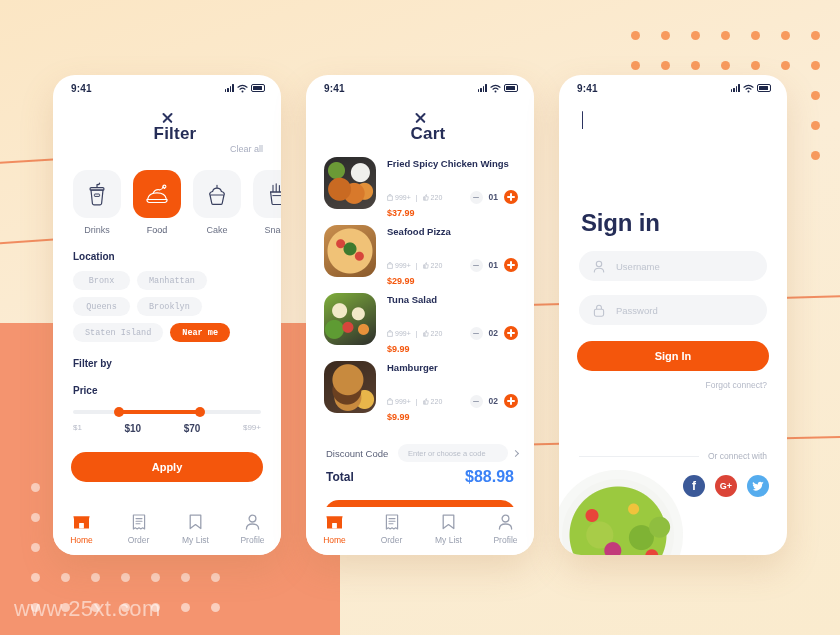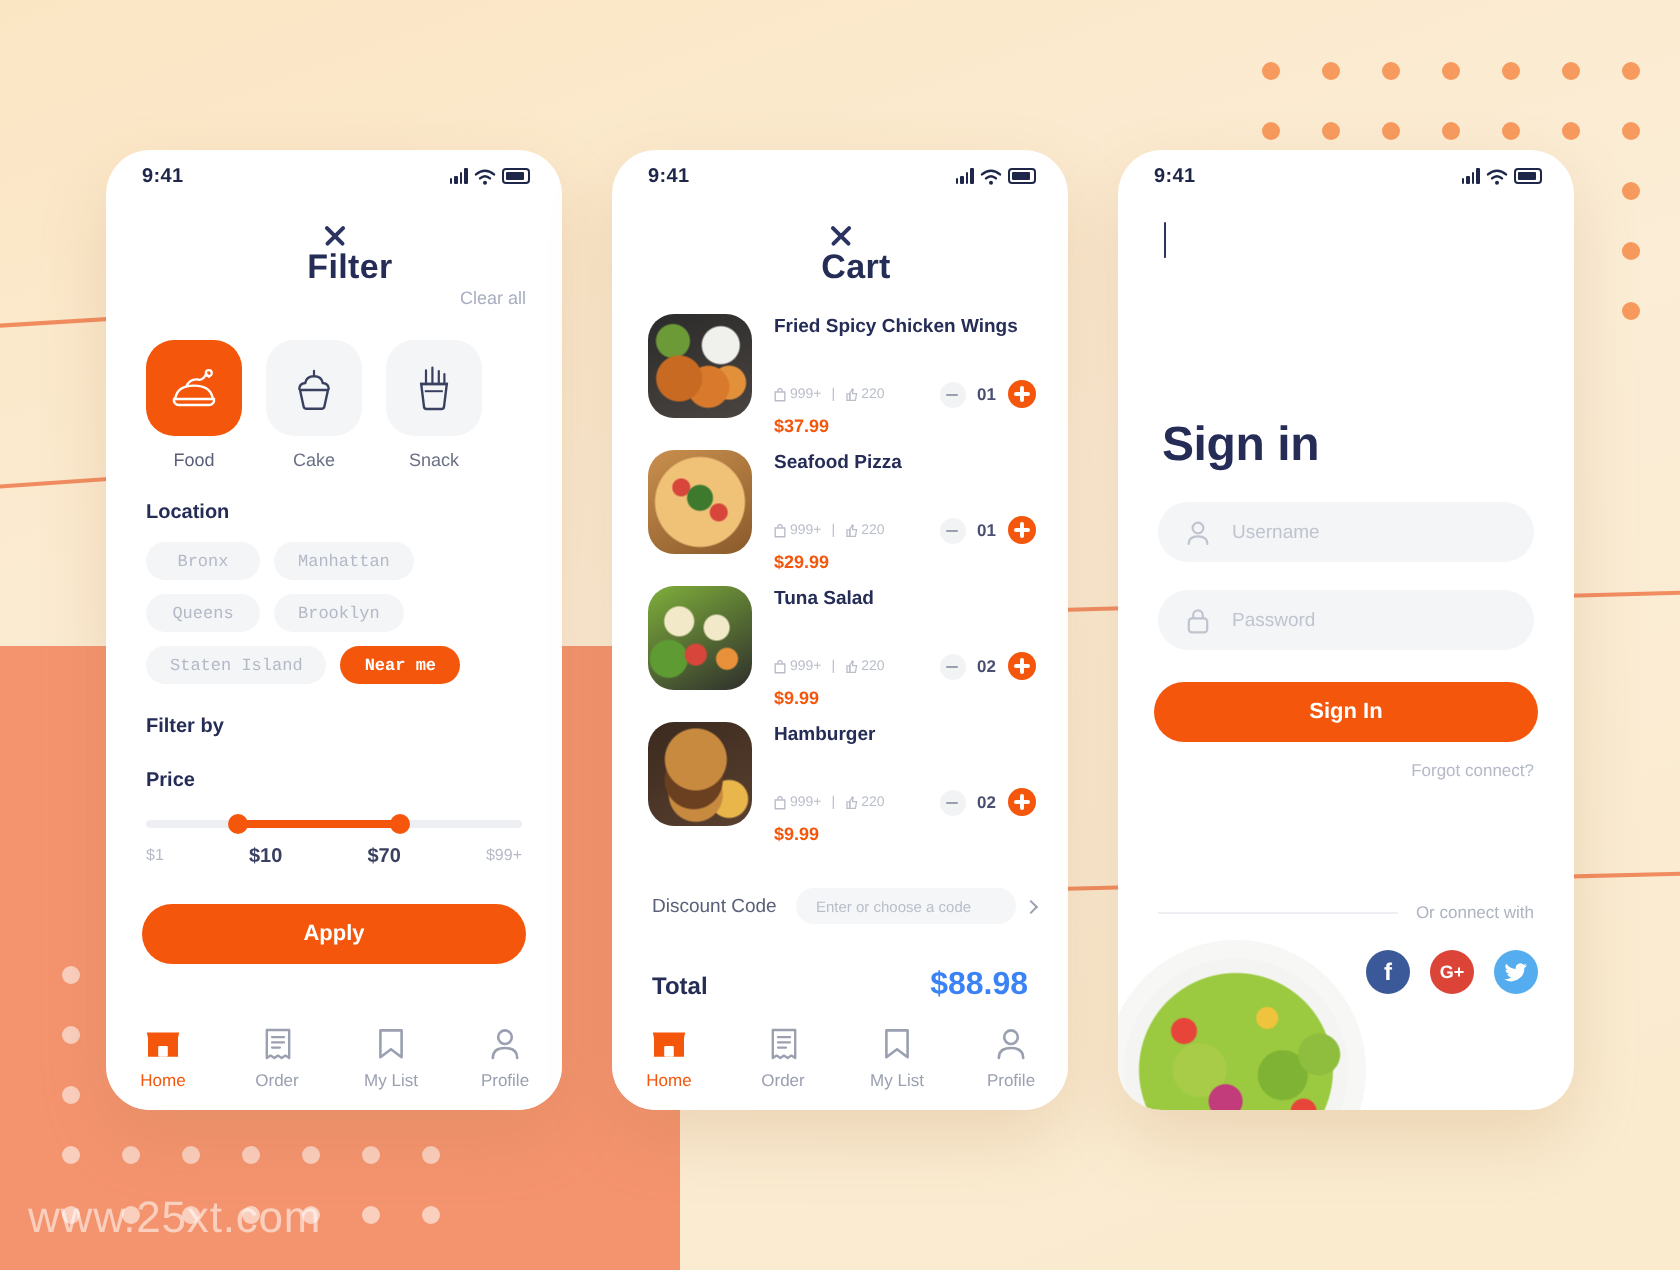--- a/index.html
+++ b/index.html
@@ -120,21 +120,21 @@
   .plus:before{left:3.4px;top:6.4px;width:7.2px;height:1.4px;}
   .plus:after{left:6.4px;top:3.4px;width:1.4px;height:7.2px;}
 
   .disc-row { display:flex; align-items:center; padding:0 16px 0 20px; margin-top:22px; }
   .disc-lbl { font-size:9.5px; color:#5A6078; }
   .disc-input {
     margin-left:auto; width:110px;height:18px;border-radius:9px;background:#F5F6F8;
     display:flex;align-items:center;padding-left:10px; font-size:7.5px;color:#B9BEC9;
   }
   .chev { margin-left:5px; width:5px;height:5px;border-top:1.3px solid #9AA0B0;border-right:1.3px solid #9AA0B0;transform:rotate(45deg); }
-  .total-row { display:flex; align-items:center; padding:0 20px; margin-top:22px; }
+  .total-row { display:flex; align-items:center; padding:0 20px; margin-top:6px; }
   .total-lbl { font-size:12px; font-weight:bold; color:#252D57; }
   .total-val { margin-left:auto; font-size:16px; font-weight:bold; color:#3b82f6; }
 
   
   .signin-title { font-size:24px; font-weight:bold; color:#252D57; padding:80px 0 0 22px; letter-spacing:-.2px; }
   .field {
     margin:14px 20px 0; height:30px; border-radius:15px; background:#F4F5F7;
     display:flex; align-items:center; padding-left:14px;
   }
   .field-ph { font-size:9.5px; color:#BFC4CF; margin-left:11px; }
@@ -263,20 +263,31 @@
       </div>
     </div>
 
     <div class="hdr">
       <span class="x-ico"></span>
       <span class="hdr-title">Filter</span>
       <span class="clear-all">Clear all</span>
     </div>
 
     <div class="cats">
+      <div class="cat">
+        <div class="cat-tile">
+            <svg width="22" height="24" viewBox="0 0 22 24">
+              <path d="M5 8h12l-1.4 13.5a1.5 1.5 0 0 1-1.5 1.3H7.9a1.5 1.5 0 0 1-1.5-1.3Z" stroke="#3A4160" stroke-width="1.2" fill="none"></path>
+              <rect x="4" y="5.6" width="14" height="2.6" rx="1.3" stroke="#3A4160" stroke-width="1.2" fill="none"></rect>
+              <path d="M11 5.4V2.6M11 2.6q2.6 0 2.6-1.4" stroke="#3A4160" stroke-width="1.2" fill="none" stroke-linecap="round"></path>
+              <rect x="8.4" y="12" width="5.2" height="2.4" rx=".6" stroke="#3A4160" stroke-width="1" fill="none"></rect>
+            </svg>
+          </div>
+        <div class="cat-lbl">Drinks</div>
+      </div>
       <div class="cat active">
         <div class="cat-tile">
             <svg width="26" height="24" viewBox="0 0 26 24">
               <path d="M3 17.5h20a2.5 2.5 0 0 1-2.5 3H5.5A2.5 2.5 0 0 1 3 17.5Z" stroke="#fff" stroke-width="1.2" fill="none"></path>
               <path d="M3.6 17.3q1-6.5 9.4-6.5t9.4 6.5" stroke="#fff" stroke-width="1.2" fill="none"></path>
               <path d="M9 11.4q2-4.4 6.4-3.6" stroke="#fff" stroke-width="1.1" fill="none" stroke-linecap="round"></path>
               <path d="M15.6 8q2.6-.5 3.5-3.2l1.4 1.6" stroke="#fff" stroke-width="1.1" fill="none" stroke-linecap="round"></path>
               <circle cx="20.4" cy="4.6" r="1.5" stroke="#fff" stroke-width="1.1" fill="none"></circle>
             </svg>
           </div>

